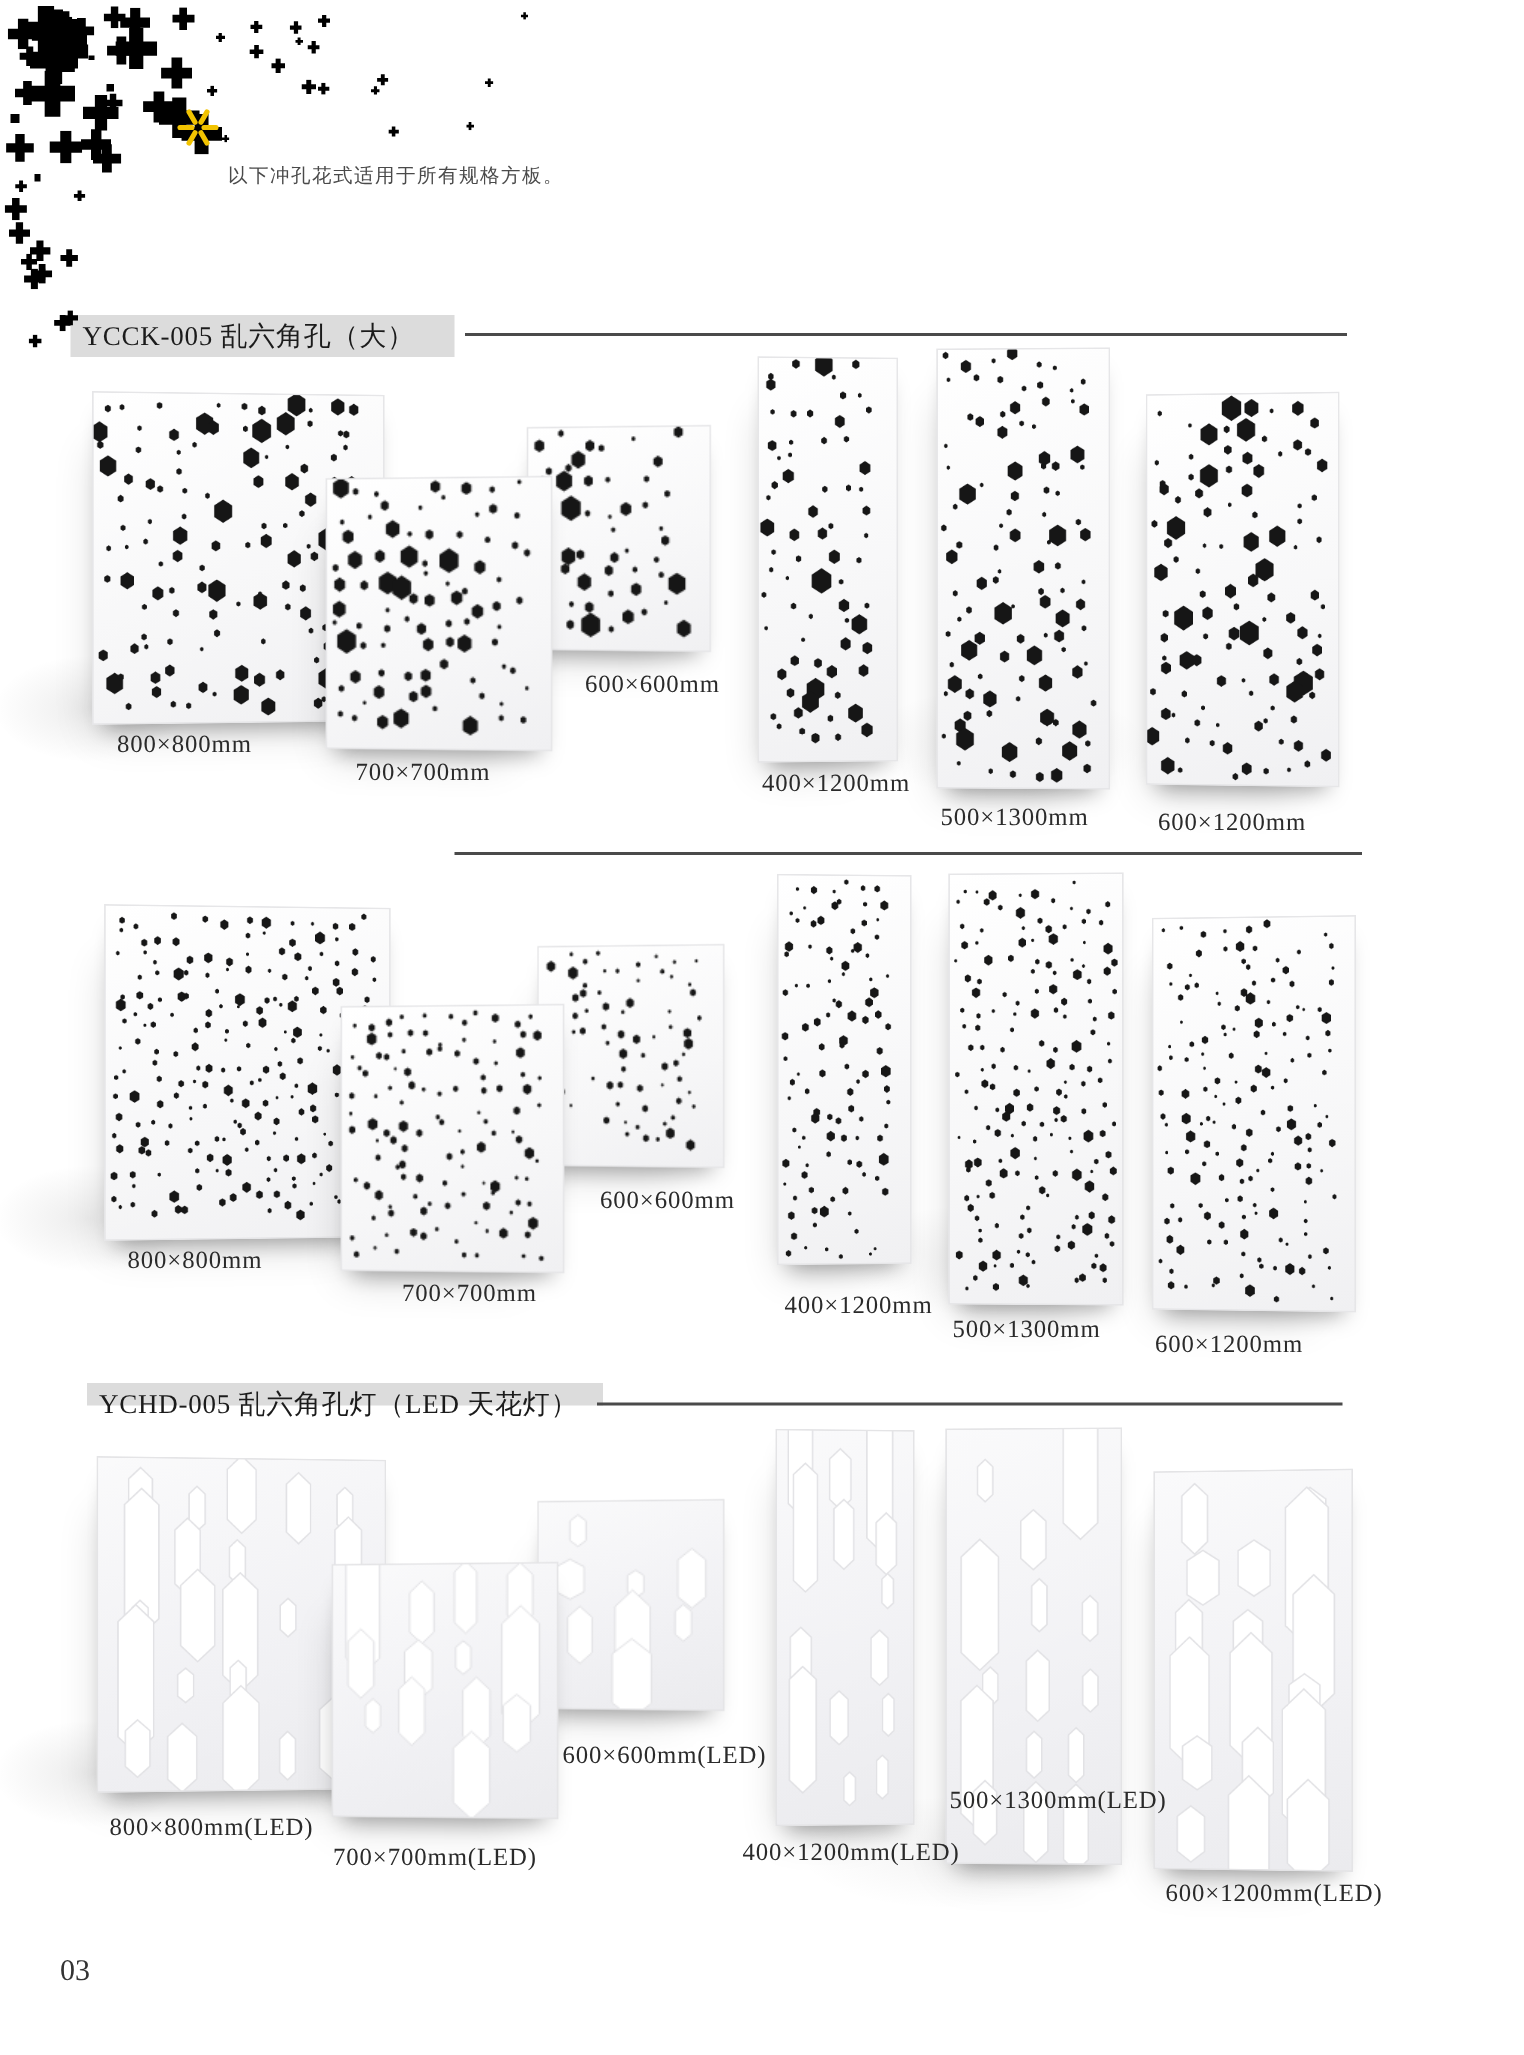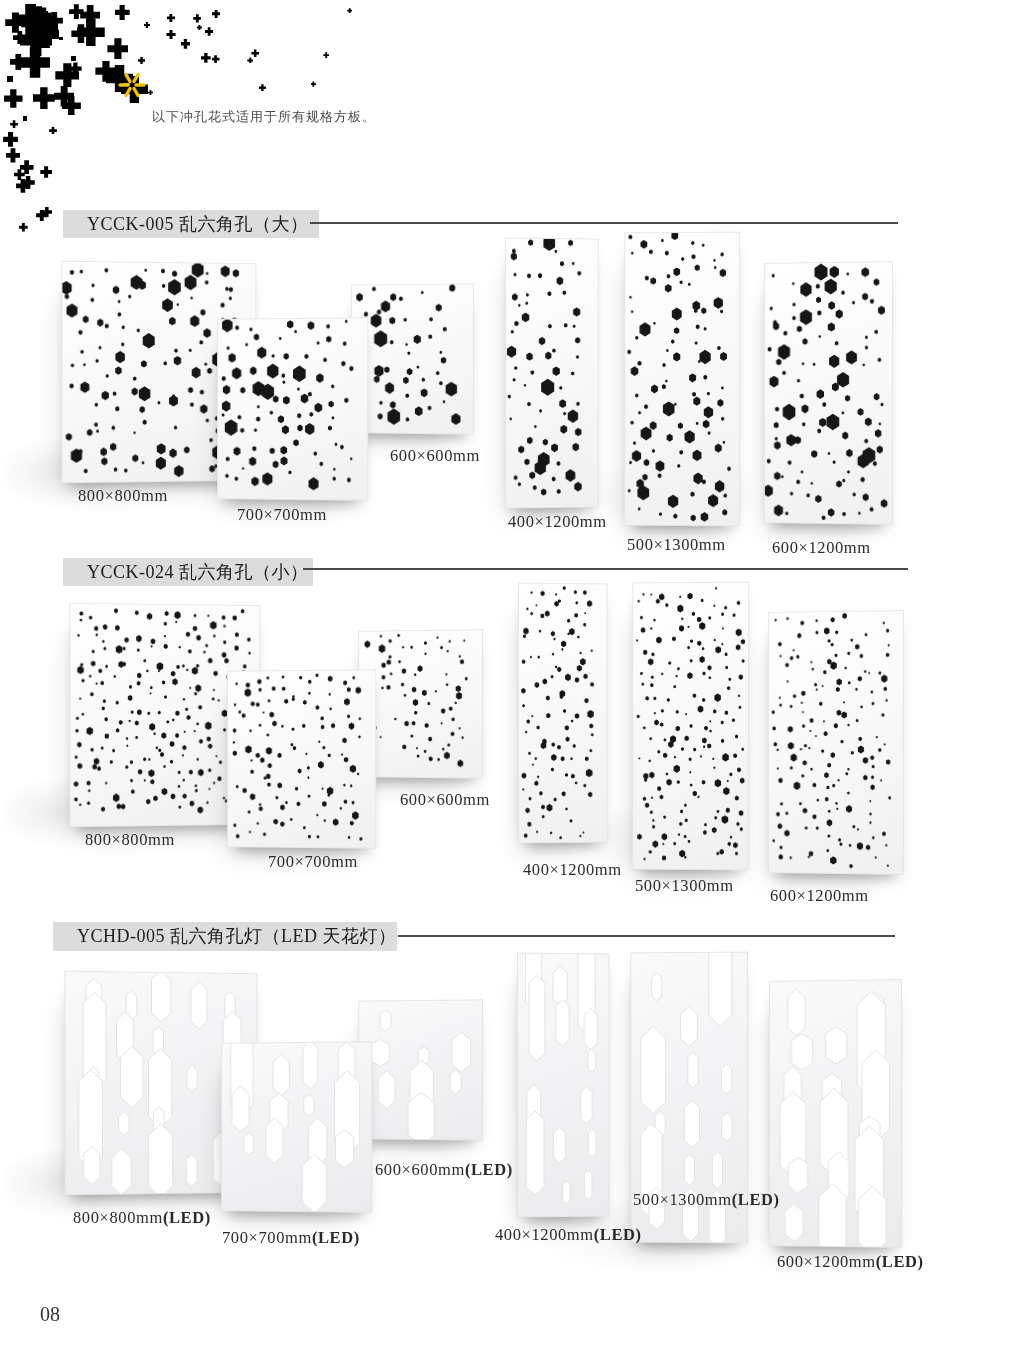--- a/index.html
+++ b/index.html
@@ -14,24 +14,24 @@
 
   
   .star{position:absolute;left:118px;top:71px;z-index:6;}
   .title{position:absolute;left:150px;top:68px;font-family:"Liberation Sans",sans-serif;
          font-weight:bold;font-size:26px;letter-spacing:2px;color:#3a3a3a;z-index:6;}
   .subtitle{position:absolute;left:152px;top:108px;font-family:"Liberation Sans",sans-serif;
          font-size:13px;color:#4a4a4a;letter-spacing:1px;z-index:6;}
 
   
   .section-header{position:absolute;background:#dcdcdc;color:#1b1b1b;font-size:18px;
-         padding-left:24px;box-sizing:border-box;letter-spacing:0.5px;z-index:4;margin-left:16px;}
+         padding-left:8px;box-sizing:border-box;letter-spacing:0.5px;z-index:4;}
   .hdr1{left:47px;top:210px;width:256px;height:28px;line-height:28px;}
   .hdr2{left:47px;top:558px;width:250px;height:28px;line-height:28px;}
-  .hdr3{left:37px;top:922px;width:344px;height:29px;line-height:29px;}
+  .hdr3{left:58px;top:922px;width:344px;height:15px;line-height:29px;}
   .rule{position:absolute;height:2px;background:#4a4a4a;z-index:4;}
   .rule1{left:310px;top:222px;width:588px;}
   .rule2{left:303px;top:568px;width:605px;}
   .rule3{left:398px;top:935px;width:497px;}
 
   
   .panel{position:absolute;box-sizing:border-box;z-index:1;
          background:linear-gradient(160deg,#ffffff 0%,#f7f7f8 60%,#f0f0f2 100%);
          border:1px solid #e6e6e8;
          box-shadow:0 10px 14px -8px rgba(0,0,0,.35), -14px 22px 26px -16px rgba(0,0,0,.14);}
@@ -54,21 +54,21 @@
 
   .s3p1{left:65px;top:972px;width:194px;height:222px;z-index:3;transform:perspective(900px) rotateY(6deg);}
   .s3p2{left:220px;top:1042px;width:152px;height:170px;z-index:4;transform:perspective(900px) rotateY(-6deg);}
   .s3p3{left:357px;top:1000px;width:126px;height:140px;z-index:2;transform:perspective(900px) rotateY(-8deg);}
   .s3p4{left:517px;top:953px;width:93px;height:264px;transform:perspective(1200px) rotateY(5deg);}
   .s3p5{left:630px;top:952px;width:118px;height:291px;transform:perspective(1200px) rotateY(-3deg);}
   .s3p6{left:768px;top:980px;width:134px;height:267px;transform:perspective(1200px) rotateY(-7deg);}
 
   
   .panel-label{position:absolute;font-size:16.5px;color:#2a2a2a;letter-spacing:0.6px;z-index:4;white-space:nowrap;}
-  .panel-label .sfx{font-weight:bold;}
+  .panel-label .sfx{font-weight:normal;}
   .s1l1{left:78px;top:486px;}  .s1l2{left:237px;top:505px;} .s1l3{left:390px;top:446px;}
   .s1l4{left:508px;top:512px;} .s1l5{left:627px;top:535px;} .s1l6{left:772px;top:538px;}
   .s2l1{left:85px;top:830px;}  .s2l2{left:268px;top:852px;} .s2l3{left:400px;top:790px;}
   .s2l4{left:523px;top:860px;} .s2l5{left:635px;top:876px;} .s2l6{left:770px;top:886px;}
   .s3l1{left:73px;top:1208px;} .s3l2{left:222px;top:1228px;}.s3l3{left:375px;top:1160px;}
   .s3l4{left:495px;top:1225px;}.s3l5{left:633px;top:1190px;}.s3l6{left:777px;top:1252px;}
 
   
   .refl{position:absolute;z-index:0;background:radial-gradient(ellipse closest-side,rgba(40,40,40,0.09),rgba(40,40,40,0) 75%);}
   .rf1{left:-25px;top:425px;width:170px;height:95px;}
@@ -733,21 +733,20 @@
         <polygon points="107.7,243.4 109.6,244.7 109.6,247.1 107.7,248.3 105.8,247.1 105.8,244.7" fill="#161616"></polygon>
       </svg>
     </div>
   <div class="panel-label s1l1"><span>800×800mm</span><span class="sfx"></span></div>
   <div class="panel-label s1l2"><span>700×700mm</span><span class="sfx"></span></div>
   <div class="panel-label s1l3"><span>600×600mm</span><span class="sfx"></span></div>
   <div class="panel-label s1l4"><span>400×1200mm</span><span class="sfx"></span></div>
   <div class="panel-label s1l5"><span>500×1300mm</span><span class="sfx"></span></div>
   <div class="panel-label s1l6"><span>600×1200mm</span><span class="sfx"></span></div>
 
-  <div class="section-header hdr2" style="background: rgb(220, 220, 220);"><span>YCCK-024</span> <span>乱六角孔（小）</span></div>
   <div class="rule rule2" style="background: rgb(74, 74, 74);"></div>
   <div class="panel s2p1">
       <svg xmlns="http://www.w3.org/2000/svg" width="190" height="220" viewBox="0 0 190 220">
         <polygon points="10.7,7.3 12.5,8.4 12.5,10.7 10.7,11.8 9.0,10.7 9.0,8.4" fill="#161616"></polygon>
         <polygon points="19.8,11.5 21.4,12.5 21.4,14.5 19.8,15.4 18.3,14.5 18.3,12.5" fill="#161616"></polygon>
         <polygon points="45.0,3.9 46.9,5.1 46.9,7.6 45.0,8.9 43.1,7.6 43.1,5.1" fill="#161616"></polygon>
         <polygon points="65.7,5.7 67.6,6.9 67.6,9.3 65.7,10.5 63.9,9.3 63.9,6.9" fill="#161616"></polygon>
         <polygon points="78.5,8.1 81.2,9.9 81.2,13.3 78.5,15.1 75.8,13.3 75.8,9.9" fill="#161616"></polygon>
         <polygon points="95.6,6.0 97.6,7.3 97.6,9.8 95.6,11.1 93.7,9.8 93.7,7.3" fill="#161616"></polygon>
         <polygon points="106.6,6.0 109.7,8.0 109.7,12.0 106.6,14.0 103.5,12.0 103.5,8.0" fill="#161616"></polygon>
@@ -1736,14 +1735,14 @@
         <polygon points="103.2,205.1 117.1,218.2 117.1,260.9 103.2,274.0 89.3,260.9 89.3,218.2" fill="#ffffff" stroke="#e2e2e5" stroke-width="1"></polygon>
       </svg>
     </div>
   <div class="panel-label s3l1"><span>800×800mm</span><span class="sfx">(LED)</span></div>
   <div class="panel-label s3l2"><span>700×700mm</span><span class="sfx">(LED)</span></div>
   <div class="panel-label s3l3"><span>600×600mm</span><span class="sfx">(LED)</span></div>
   <div class="panel-label s3l4"><span>400×1200mm</span><span class="sfx">(LED)</span></div>
   <div class="panel-label s3l5"><span>500×1300mm</span><span class="sfx">(LED)</span></div>
   <div class="panel-label s3l6"><span>600×1200mm</span><span class="sfx">(LED)</span></div>
 
-  <div class="pagenum">08</div>
+  <div class="pagenum">03</div>
 </div>
 
 </body></html>

